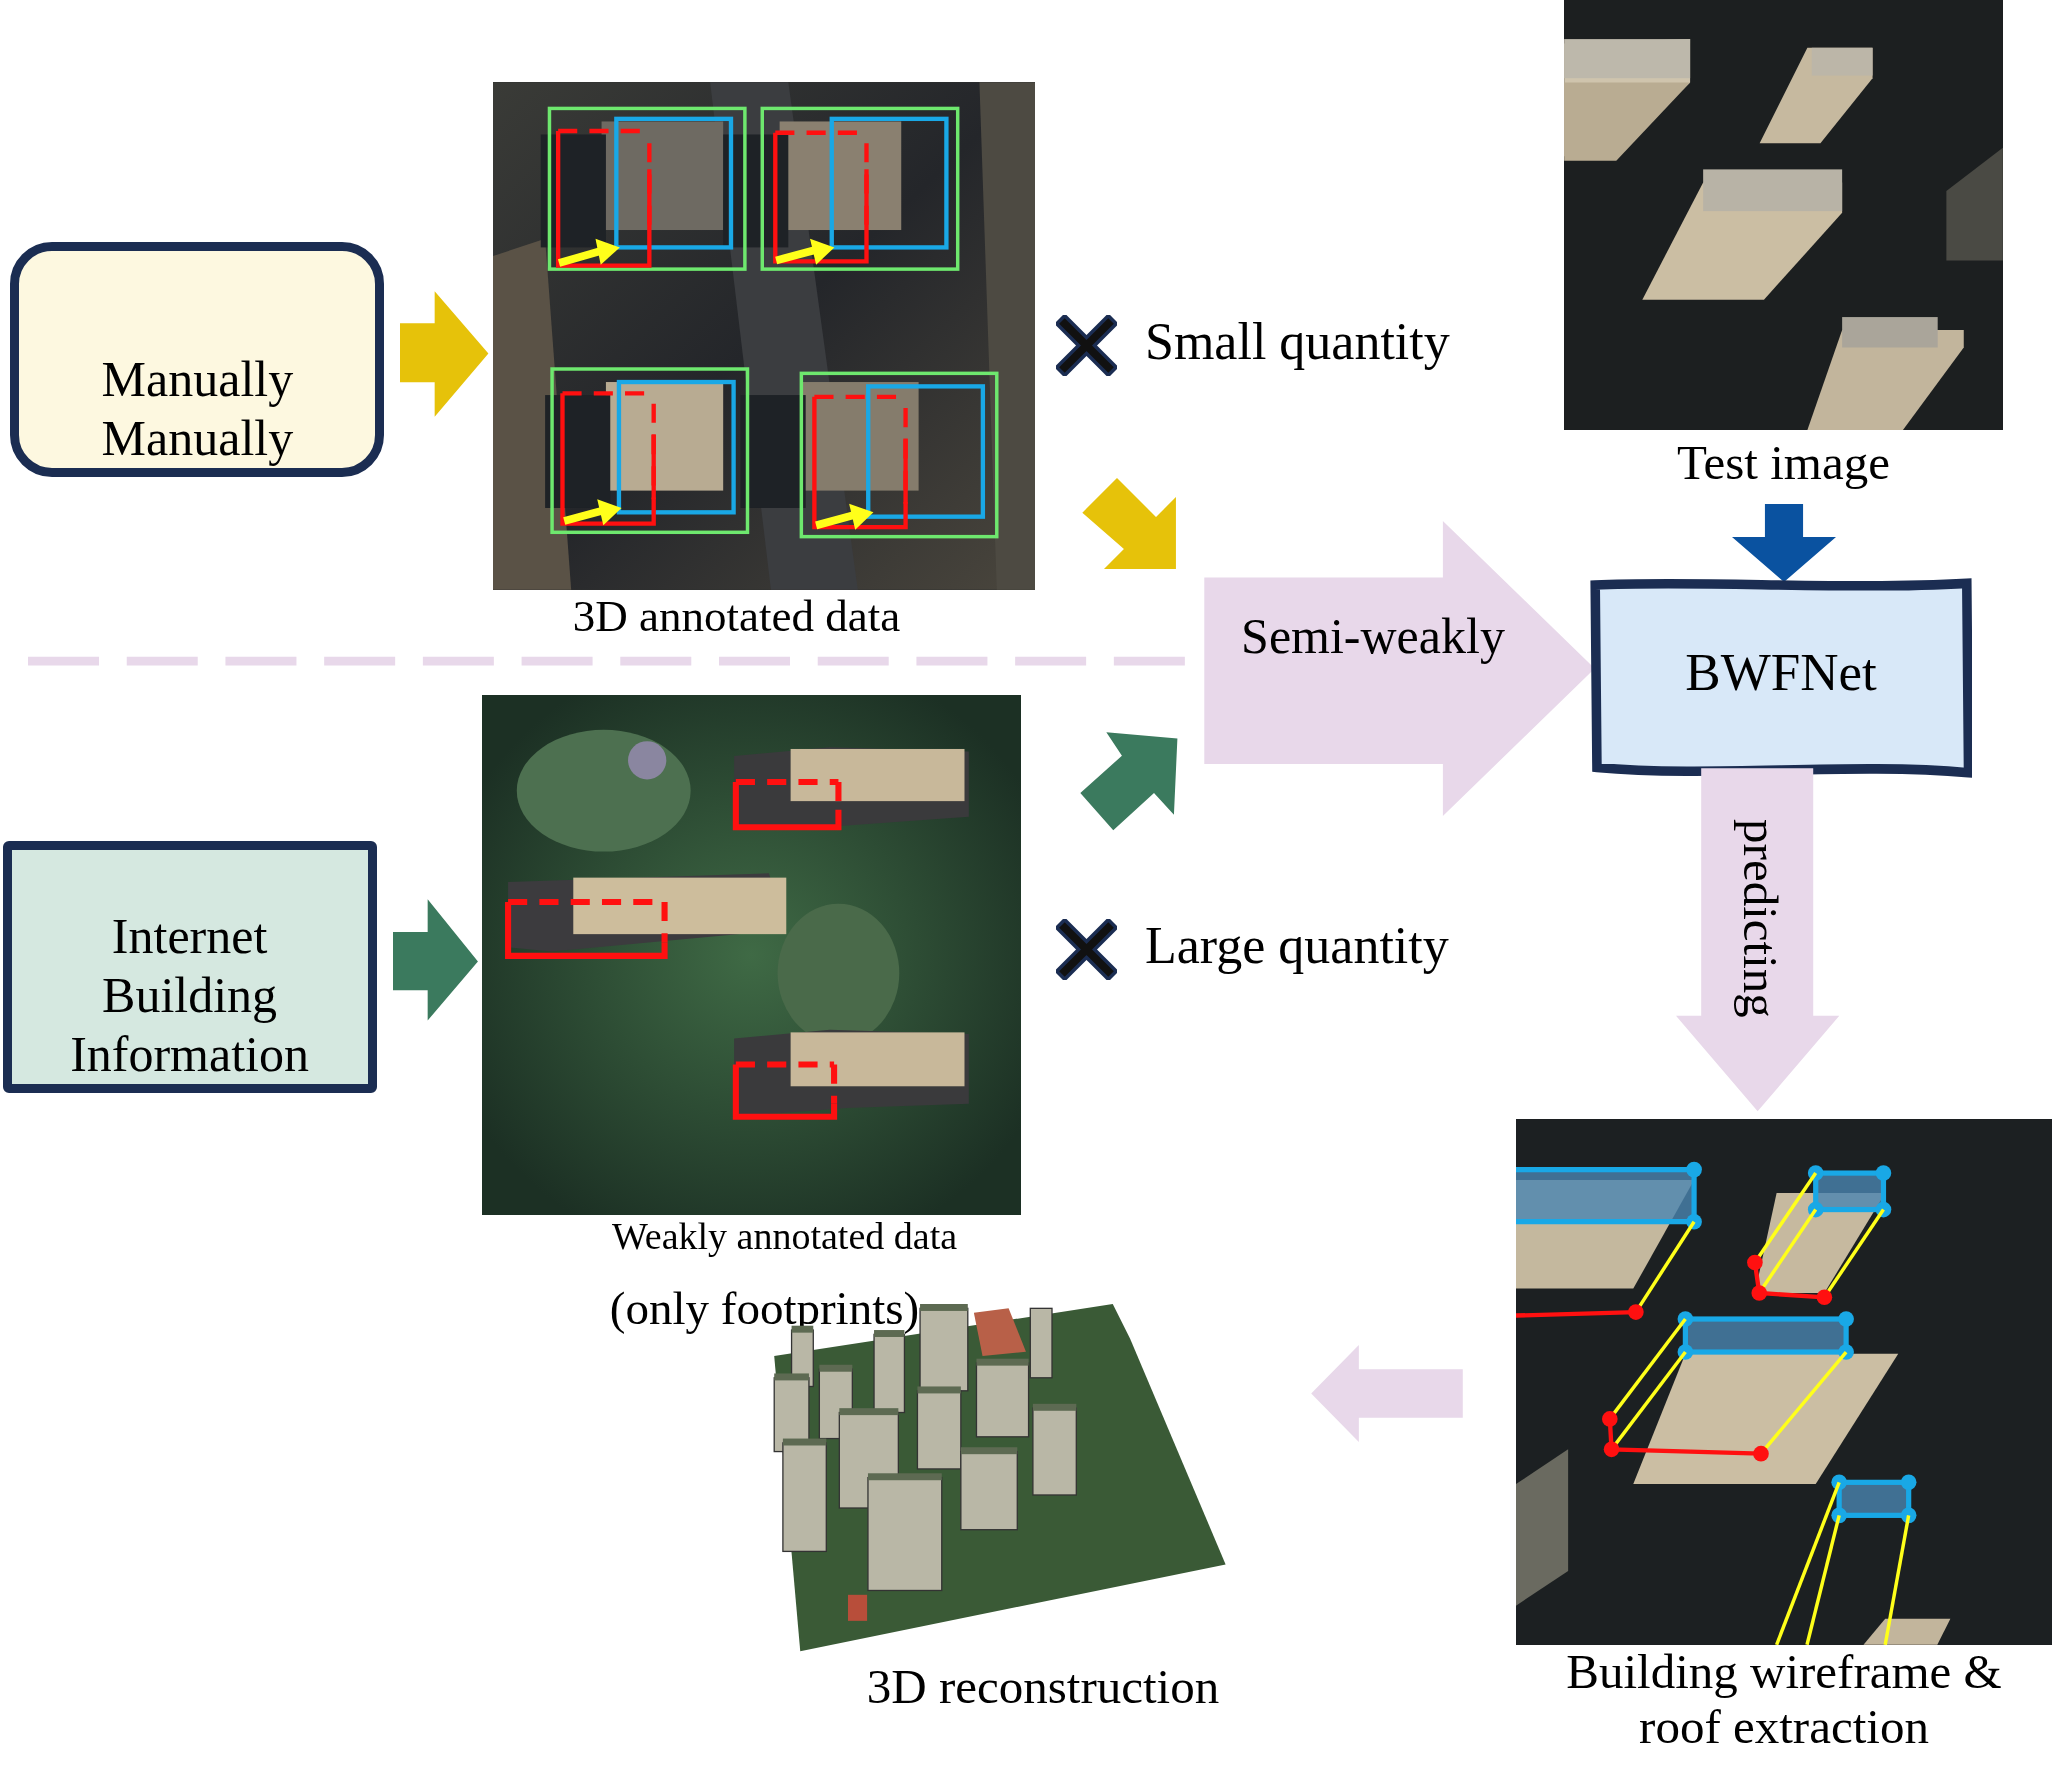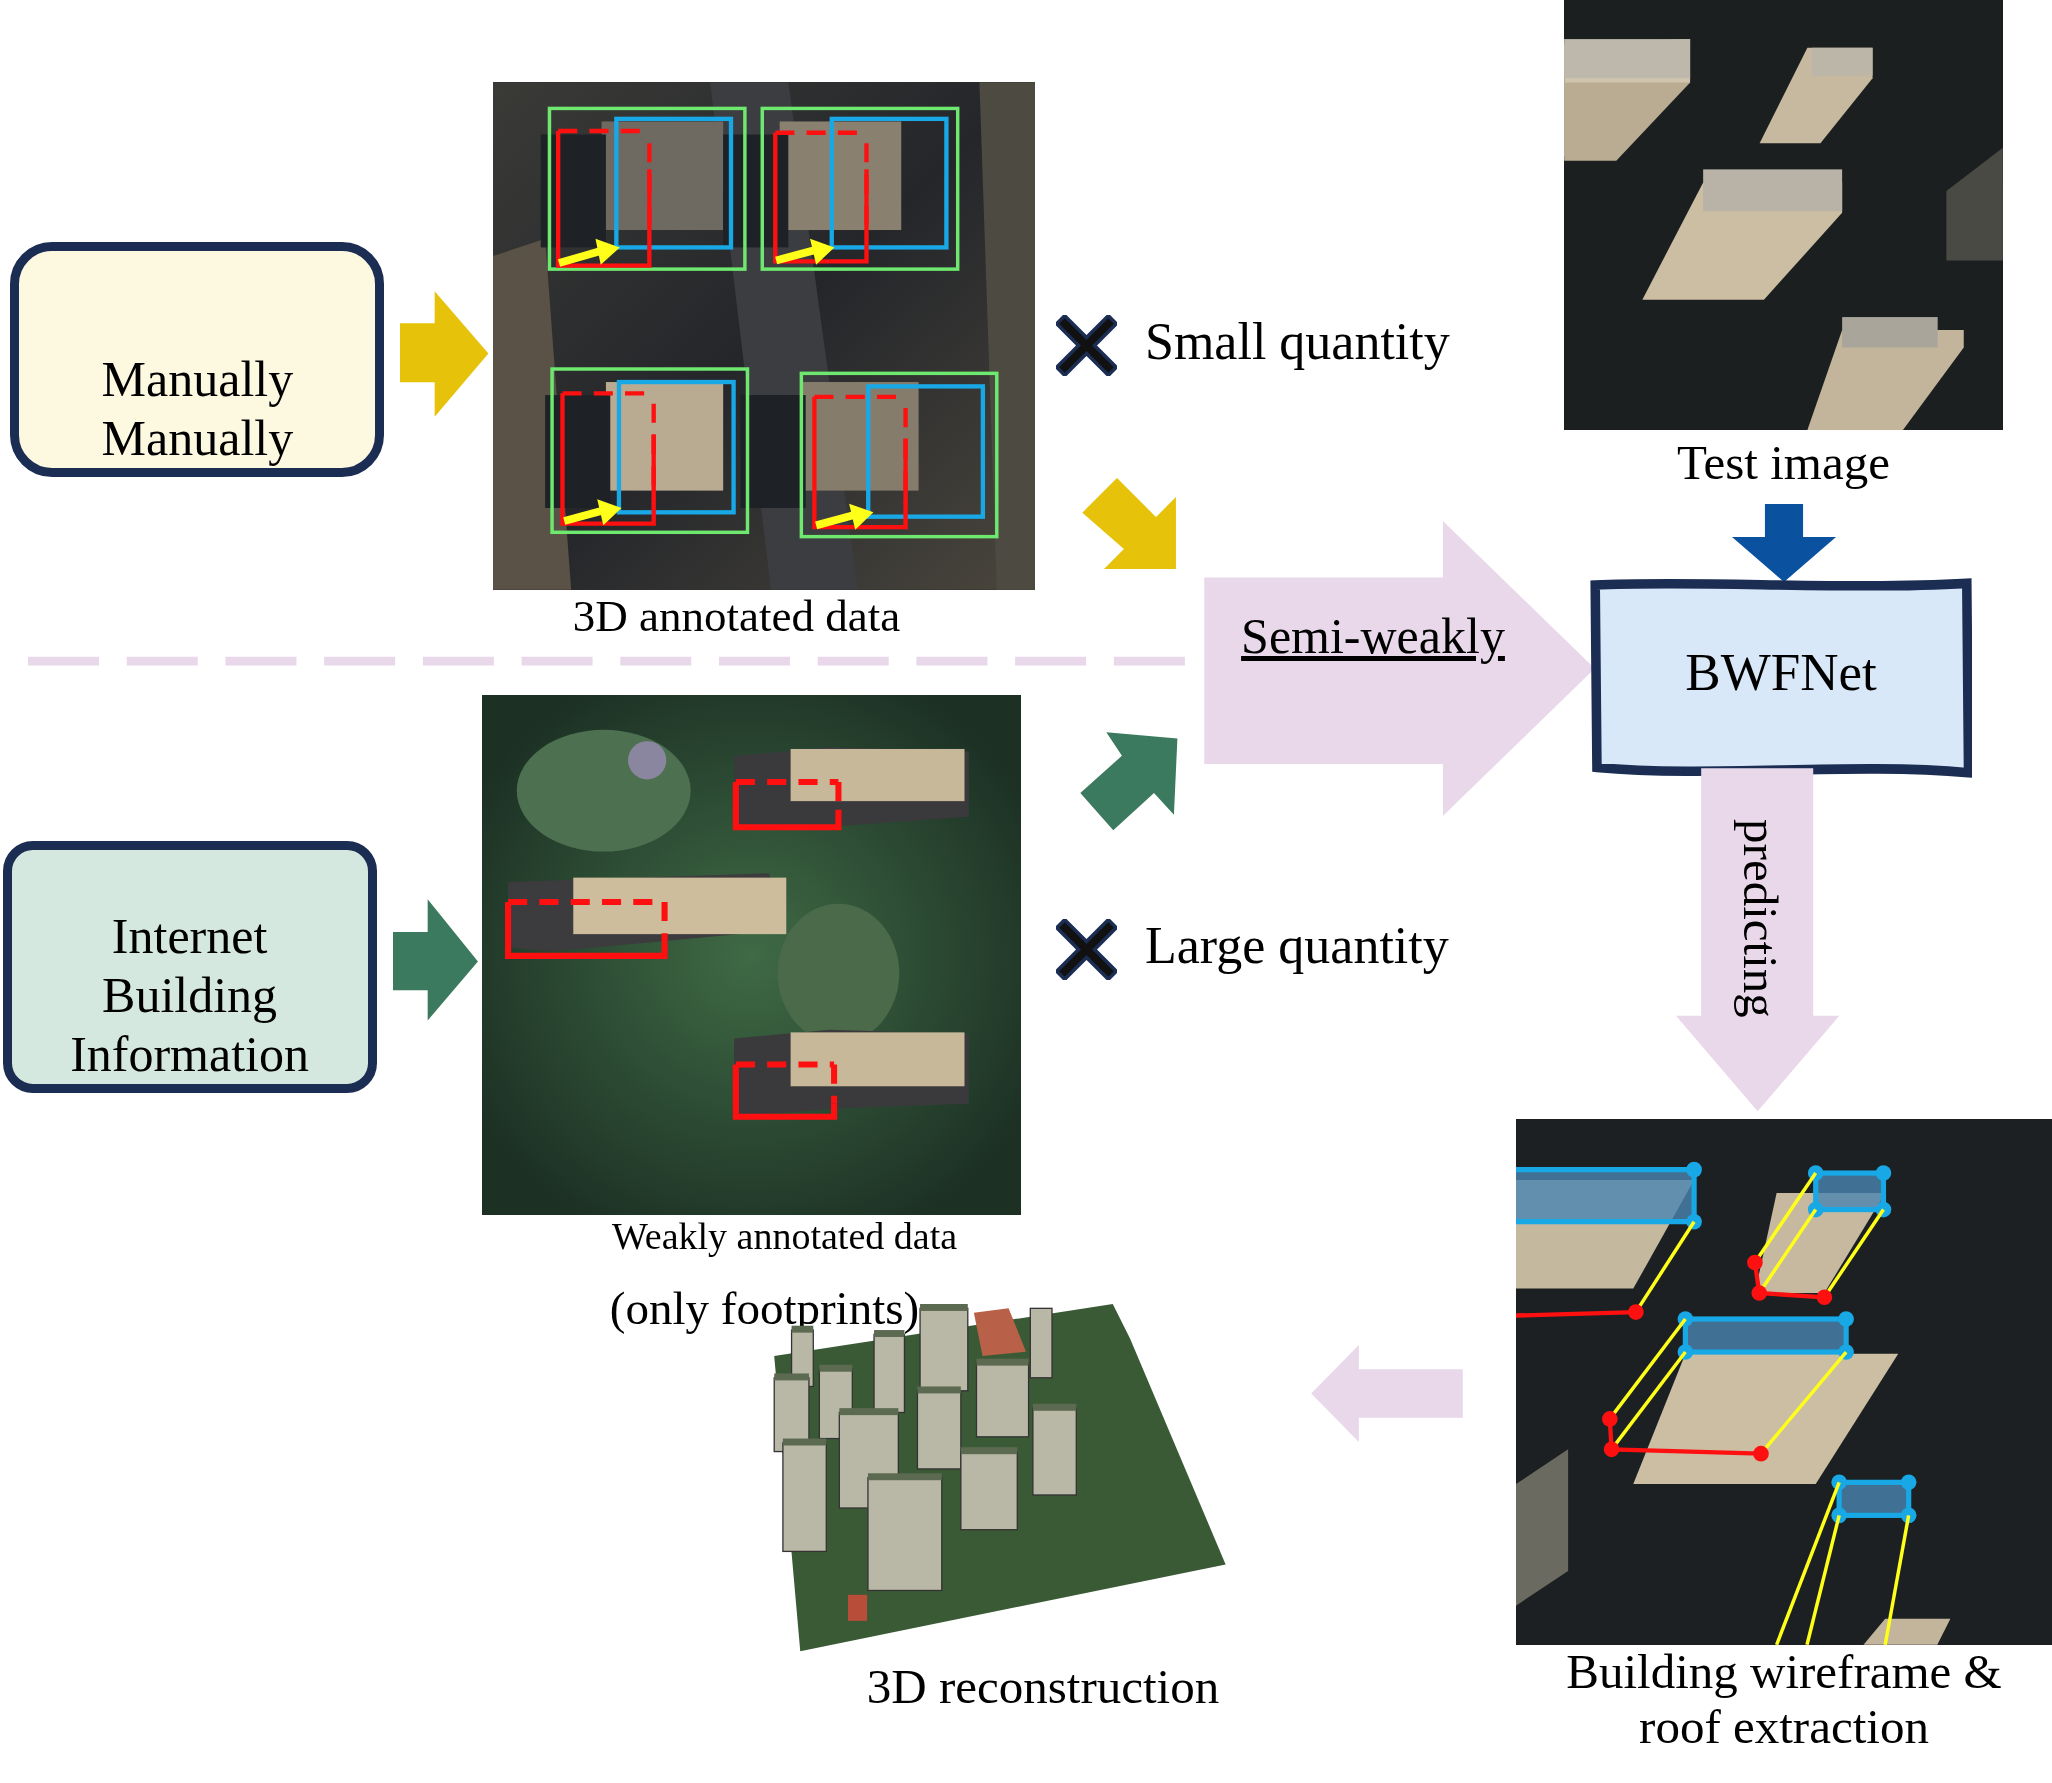--- a/index.html
+++ b/index.html
@@ -101,21 +101,21 @@
 <div class="txt" style="left:1145px;top:313px;font-size:52px;text-align:left;">Small quantity</div>
 
 <svg class="abs" style="left:1082px;top:478px;" width="109" height="104" viewBox="0 0 125 120">
   <polygon points="0,40 40,0 85,45 108,22 108,105 25,105 48,82" fill="#e6c20a"></polygon>
 </svg>
 
 <svg class="abs" style="left:26px;top:656px;" width="1173" height="10.4" viewBox="0 0 1350 12">
   <line x1="0" y1="6" x2="1350" y2="6" stroke="#e8d8ea" stroke-width="10" stroke-dasharray="82,32"></line>
 </svg>
 
-<div class="box" style="left:2.6px;top:841px;width:374px;height:252px;border-radius:30px;background:#d5e8e0;font-size:50px;">
+<div class="box" style="left:2.6px;top:841px;width:374px;height:252px;border-radius:6px;background:#d5e8e0;font-size:50px;">
   <div>
     <div>Internet</div>
     <div>Building</div>
     <div>Information</div>
   </div>
 </div>
 
 <svg class="abs" style="left:393px;top:899px;" width="91" height="126" viewBox="0 0 105 145">
   <polygon points="0,38 40,38 40,0 98,72 40,140 40,105 0,105" fill="#3b7a5e"></polygon>
 </svg>
@@ -168,21 +168,21 @@
 </svg>
 <div class="txt" style="left:1145px;top:917px;font-size:52px;text-align:left;">Large quantity</div>
 
 <svg class="abs" style="left:1080px;top:728px;" width="109" height="104" viewBox="0 0 125 120">
   <polygon points="30,5 112,12 108,100 85,75 38,118 0,75 48,32" fill="#3b7a5e"></polygon>
 </svg>
 
 <svg class="abs" style="left:1204px;top:521px;" width="391" height="295" viewBox="0 0 450 340">
   <polygon points="0,65 275,65 275,0 450,170 275,340 275,280 0,280" fill="#e8d8ea"></polygon>
 </svg>
-<div class="txt" style="left:1208px;top:608px;width:330px;font-size:50px;text-decoration:underline;">
+<div class="txt" style="left:1208px;top:608px;width:330px;font-size:50px;">
   <div>Semi-weakly</div>
 </div>
 
 <div class="img" style="left:1564px;top:0;width:439px;height:430px;background:#1a1d1e;">
   <svg width="439" height="430" viewBox="0 0 505 495">
     <rect width="505" height="495" fill="#1c1f20"></rect>
     <polygon points="0,50 145,45 145,95 55,180 0,180" fill="#cfc4ad"></polygon>
     <polygon points="0,95 145,95 60,185 0,185" fill="#b9ac92"></polygon>
     <rect x="0" y="45" width="145" height="45" fill="#bdb8ab"></rect>
     <polygon points="280,55 355,55 355,90 295,165 225,165" fill="#c6b99f"></polygon>

